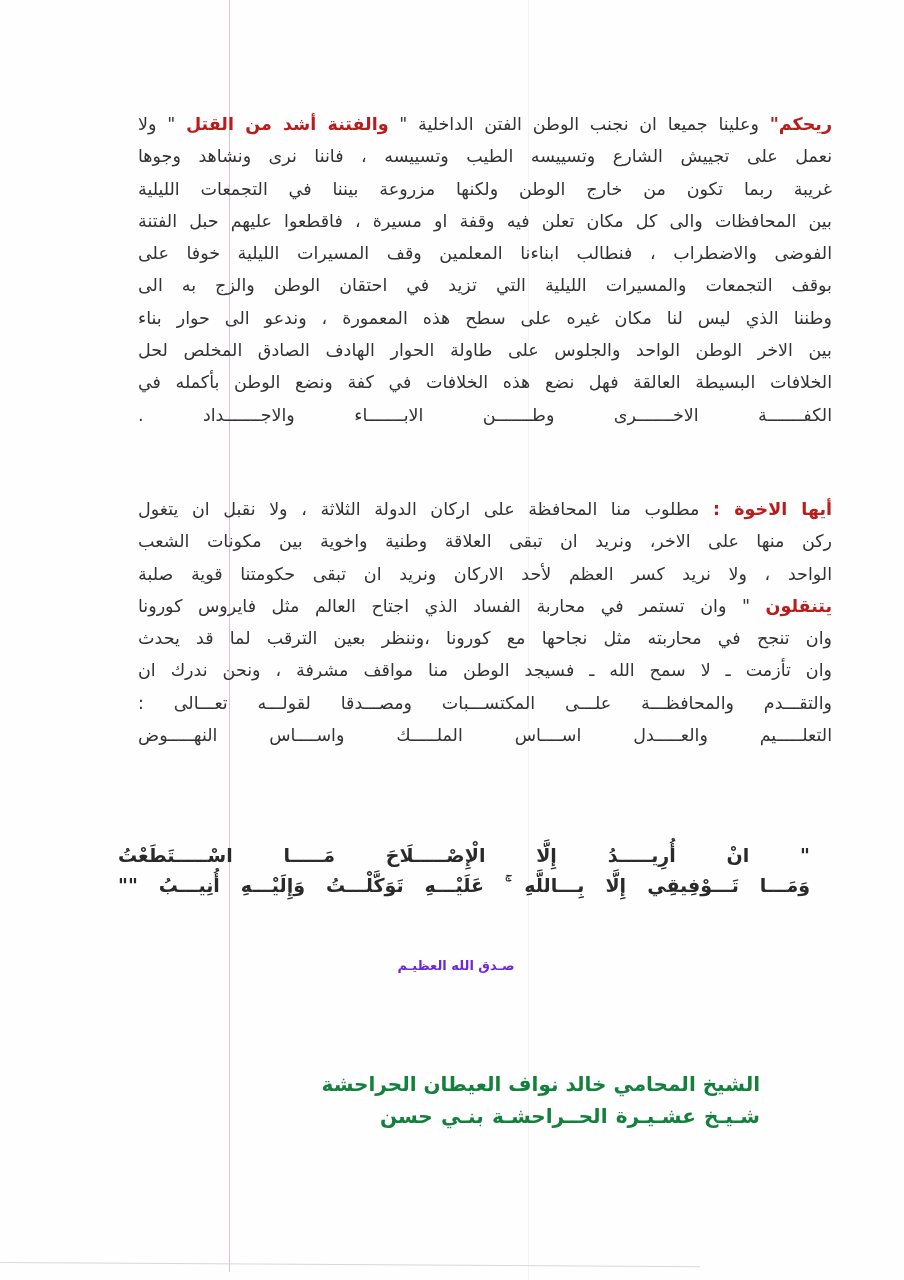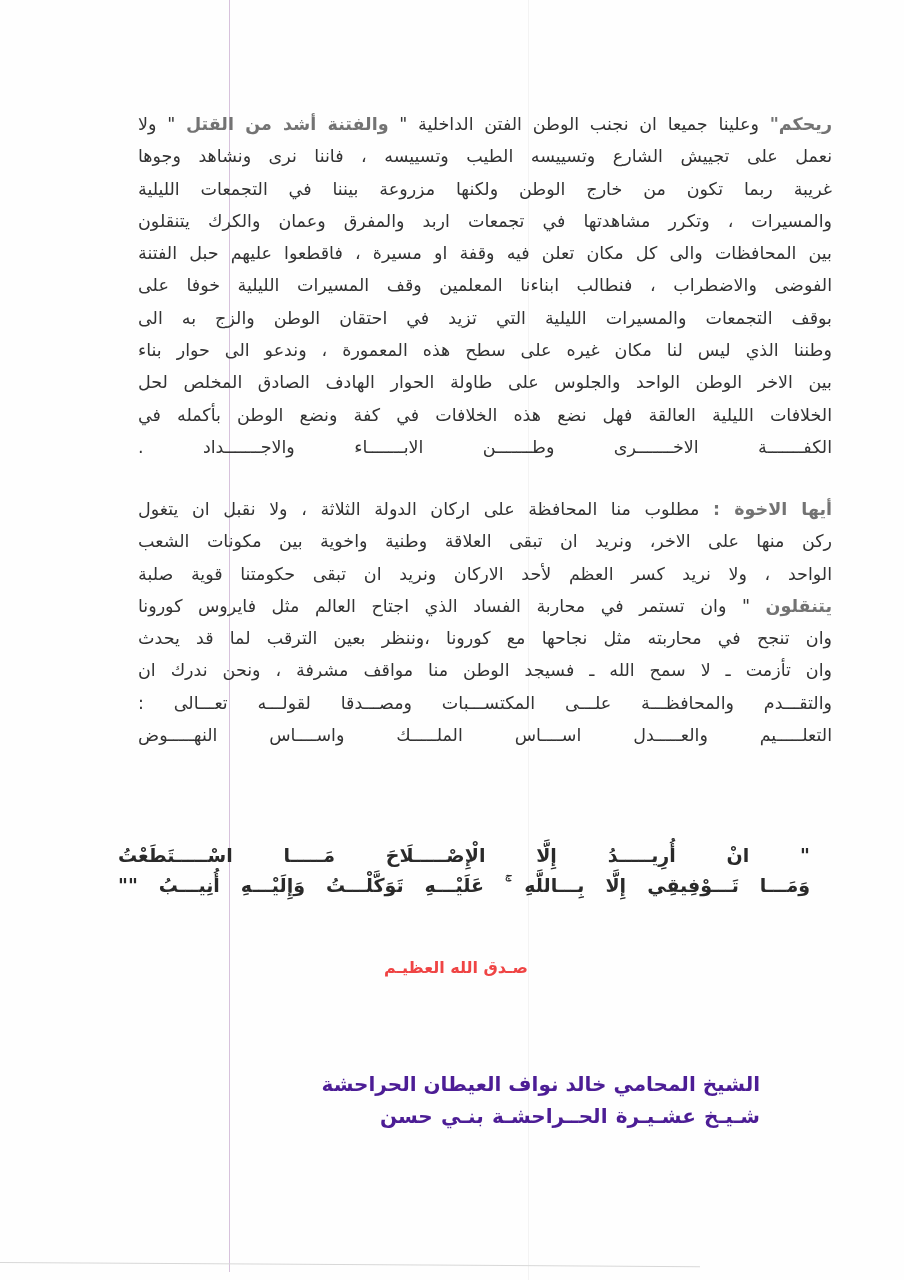--- a/index.html
+++ b/index.html
@@ -22,58 +22,57 @@
     position: absolute; left: 528px; top: 0; width: 1px; height: 1280px;
     background: #f3f3f3;
   }
   .para {
     position: absolute; left: 138px; width: 694px;
     direction: rtl; text-align: justify; text-align-last: justify;
     font-size: 17.5px; line-height: 32.3px; color: #333;
     font-family: "DejaVu Sans", sans-serif;
   }
   .para .line { display: block; height: 32.3px; white-space: nowrap; overflow: hidden; text-align: justify; text-align-last: justify; }
-  .para b { font-weight: bold; color: #737373; }
+  .para b { font-weight: bold; color: #b91c1c; }
   .p1 { top: 108px; }
   .p2 { top: 493px; }
   .verse {
     position: absolute; left: 118px; width: 692px; top: 840px;
     direction: rtl; font-size: 19px; line-height: 30px; font-weight: bold; color: #2a2a2a;
   }
   .verse .line { display: block; text-align: justify; text-align-last: justify; white-space: nowrap; }
   .closing {
     position: absolute; left: 0; width: 904px; top: 958px;
-    text-align: center; direction: rtl; font-size: 16px; font-weight: bold; color: #ef4444;
+    text-align: center; direction: rtl; font-size: 13px; font-weight: bold; color: #6d28d9;
   }
   .closing span { position: relative; left: 4px; }
   .signature {
     position: absolute; left: 380px; width: 380px; top: 1068px;
-    direction: rtl; font-size: 20px; line-height: 32px; font-weight: bold; color: #4c1d95;
+    direction: rtl; font-size: 20px; line-height: 32px; font-weight: bold; color: #15803d;
   }
   .signature .line { display: block; text-align: justify; text-align-last: justify; white-space: nowrap; }
 </style>
 </head>
 <body>
 
 <div class="page">
   <div class="faint-vline"></div>
   <div class="scan-vline"></div>
   <div class="scan-hline"></div>
 
   <div class="para p1">
     <span class="line"><b>ريحكم"</b><span> وعلينا جميعا ان نجنب الوطن الفتن الداخلية " </span><b>والفتنة أشد من القتل</b><span> " ولا</span></span>
     <span class="line">نعمل على تجييش الشارع وتسييسه الطيب وتسييسه ، فاننا نرى ونشاهد وجوها</span>
     <span class="line">غريبة ربما تكون من خارج الوطن ولكنها مزروعة بيننا في التجمعات الليلية</span>
-    <span class="line">والمسيرات ، وتكرر مشاهدتها في تجمعات اربد والمفرق وعمان والكرك يتنقلون</span>
     <span class="line">بين المحافظات والى كل مكان تعلن فيه وقفة او مسيرة ، فاقطعوا عليهم حبل الفتنة</span>
     <span class="line">الفوضى والاضطراب ، فنطالب ابناءنا المعلمين وقف المسيرات الليلية خوفا على</span>
     <span class="line">بوقف التجمعات والمسيرات الليلية التي تزيد في احتقان الوطن والزج به الى</span>
     <span class="line">وطننا الذي ليس لنا مكان غيره على سطح هذه المعمورة ، وندعو الى حوار بناء</span>
     <span class="line">بين الاخر الوطن الواحد والجلوس على طاولة الحوار الهادف الصادق المخلص لحل</span>
-    <span class="line">الخلافات الليلية العالقة فهل نضع هذه الخلافات في كفة ونضع الوطن بأكمله في</span>
+    <span class="line">الخلافات البسيطة العالقة فهل نضع هذه الخلافات في كفة ونضع الوطن بأكمله في</span>
     <span class="line">الكفـــــــة الاخـــــــرى وطـــــــن الابـــــــاء والاجـــــــداد .</span>
   </div>
 
   <div class="para p2">
     <span class="line"><b>أيها الاخوة :</b><span> مطلوب منا المحافظة على اركان الدولة الثلاثة ، ولا نقبل ان يتغول</span></span>
     <span class="line">ركن منها على الاخر، ونريد ان تبقى العلاقة وطنية واخوية بين مكونات الشعب</span>
     <span class="line">الواحد ، ولا نريد كسر العظم لأحد الاركان ونريد ان تبقى حكومتنا قوية صلبة</span>
     <span class="line"><b>يتنقلون</b><span> " وان تستمر في محاربة الفساد الذي اجتاح العالم مثل فايروس كورونا</span></span>
     <span class="line">وان تنجح في محاربته مثل نجاحها مع كورونا ،وننظر بعين الترقب لما قد يحدث</span>
     <span class="line">وان تأزمت ـ لا سمح الله ـ فسيجد الوطن منا مواقف مشرفة ، ونحن ندرك ان</span>

